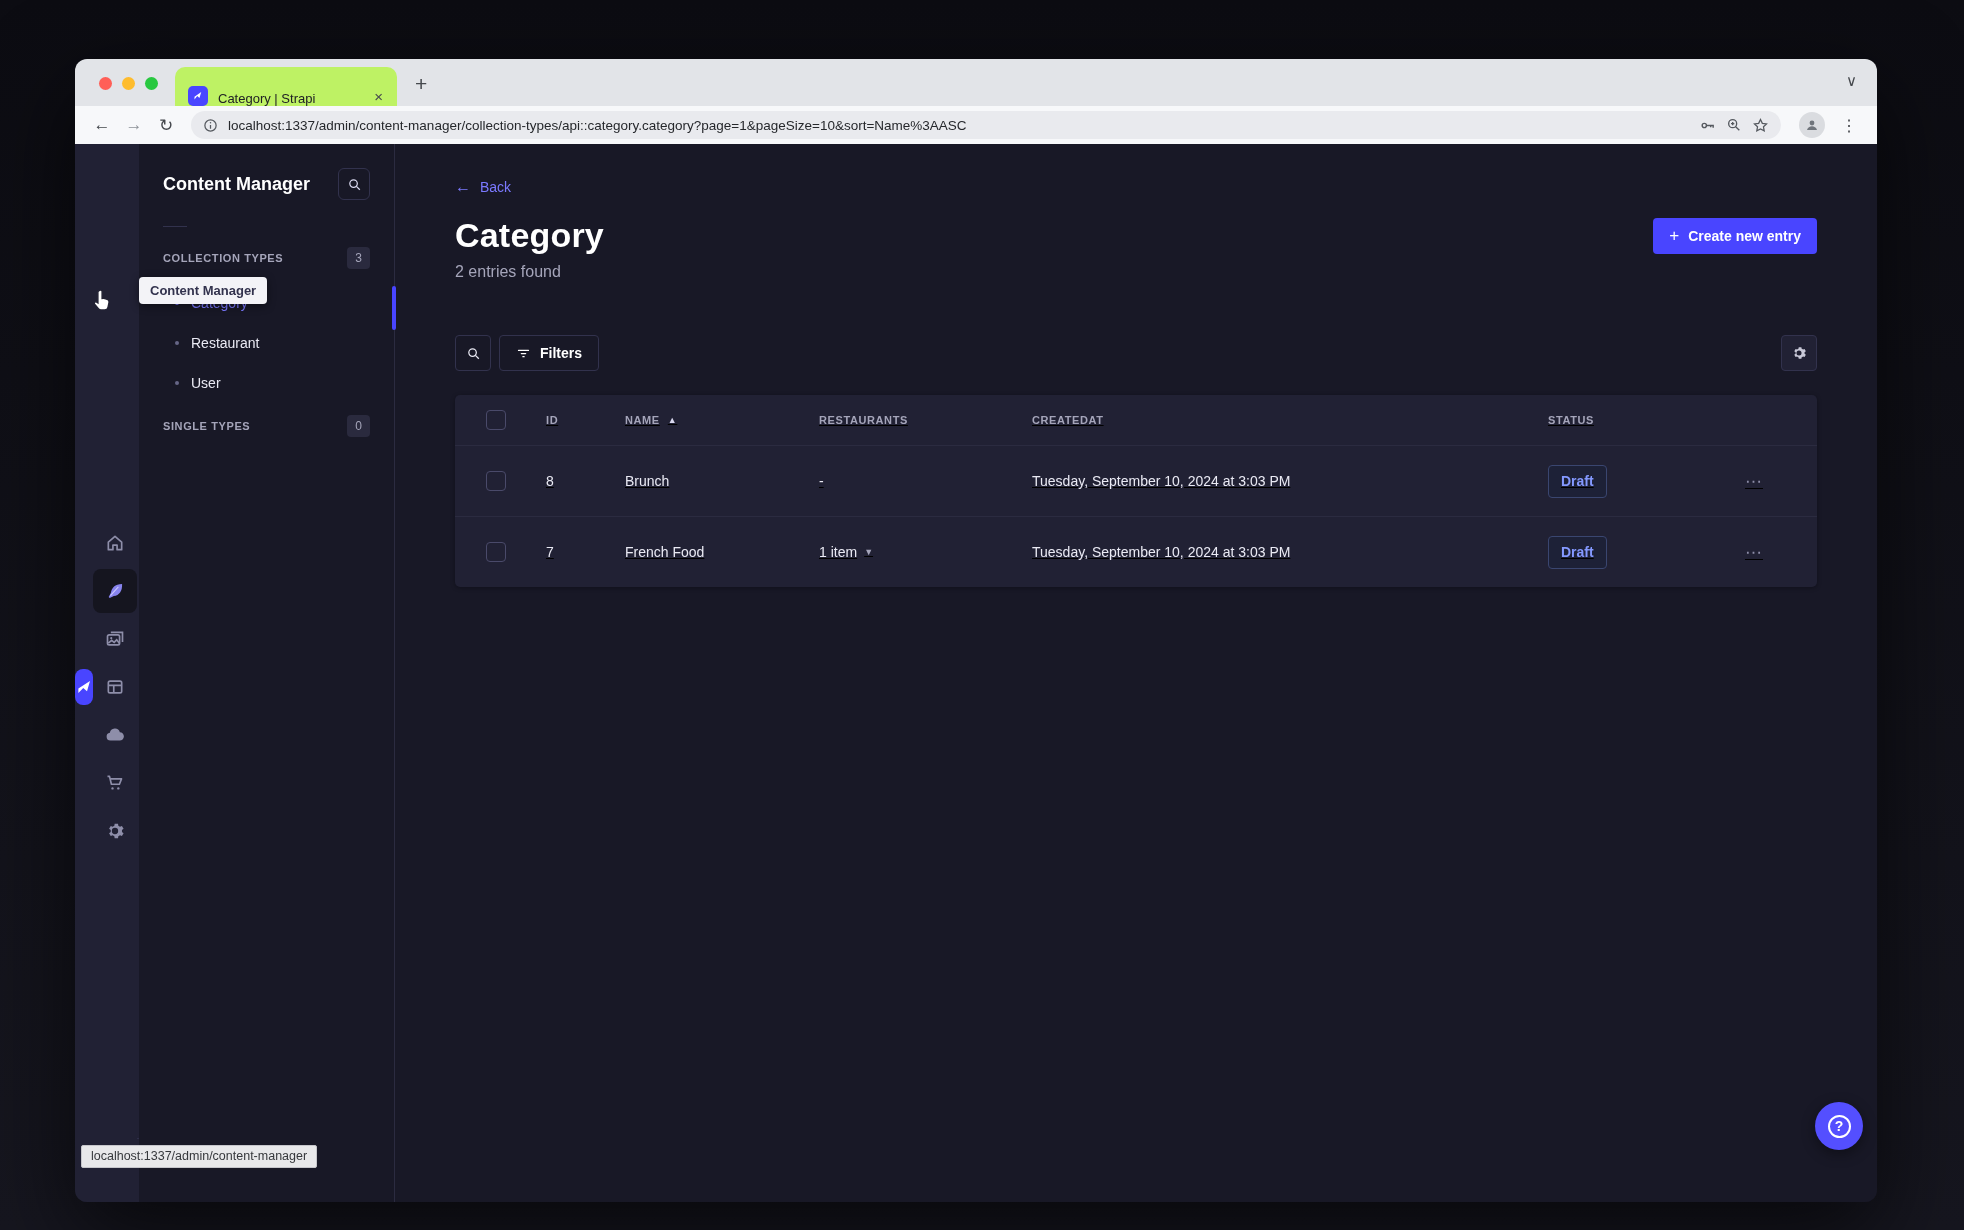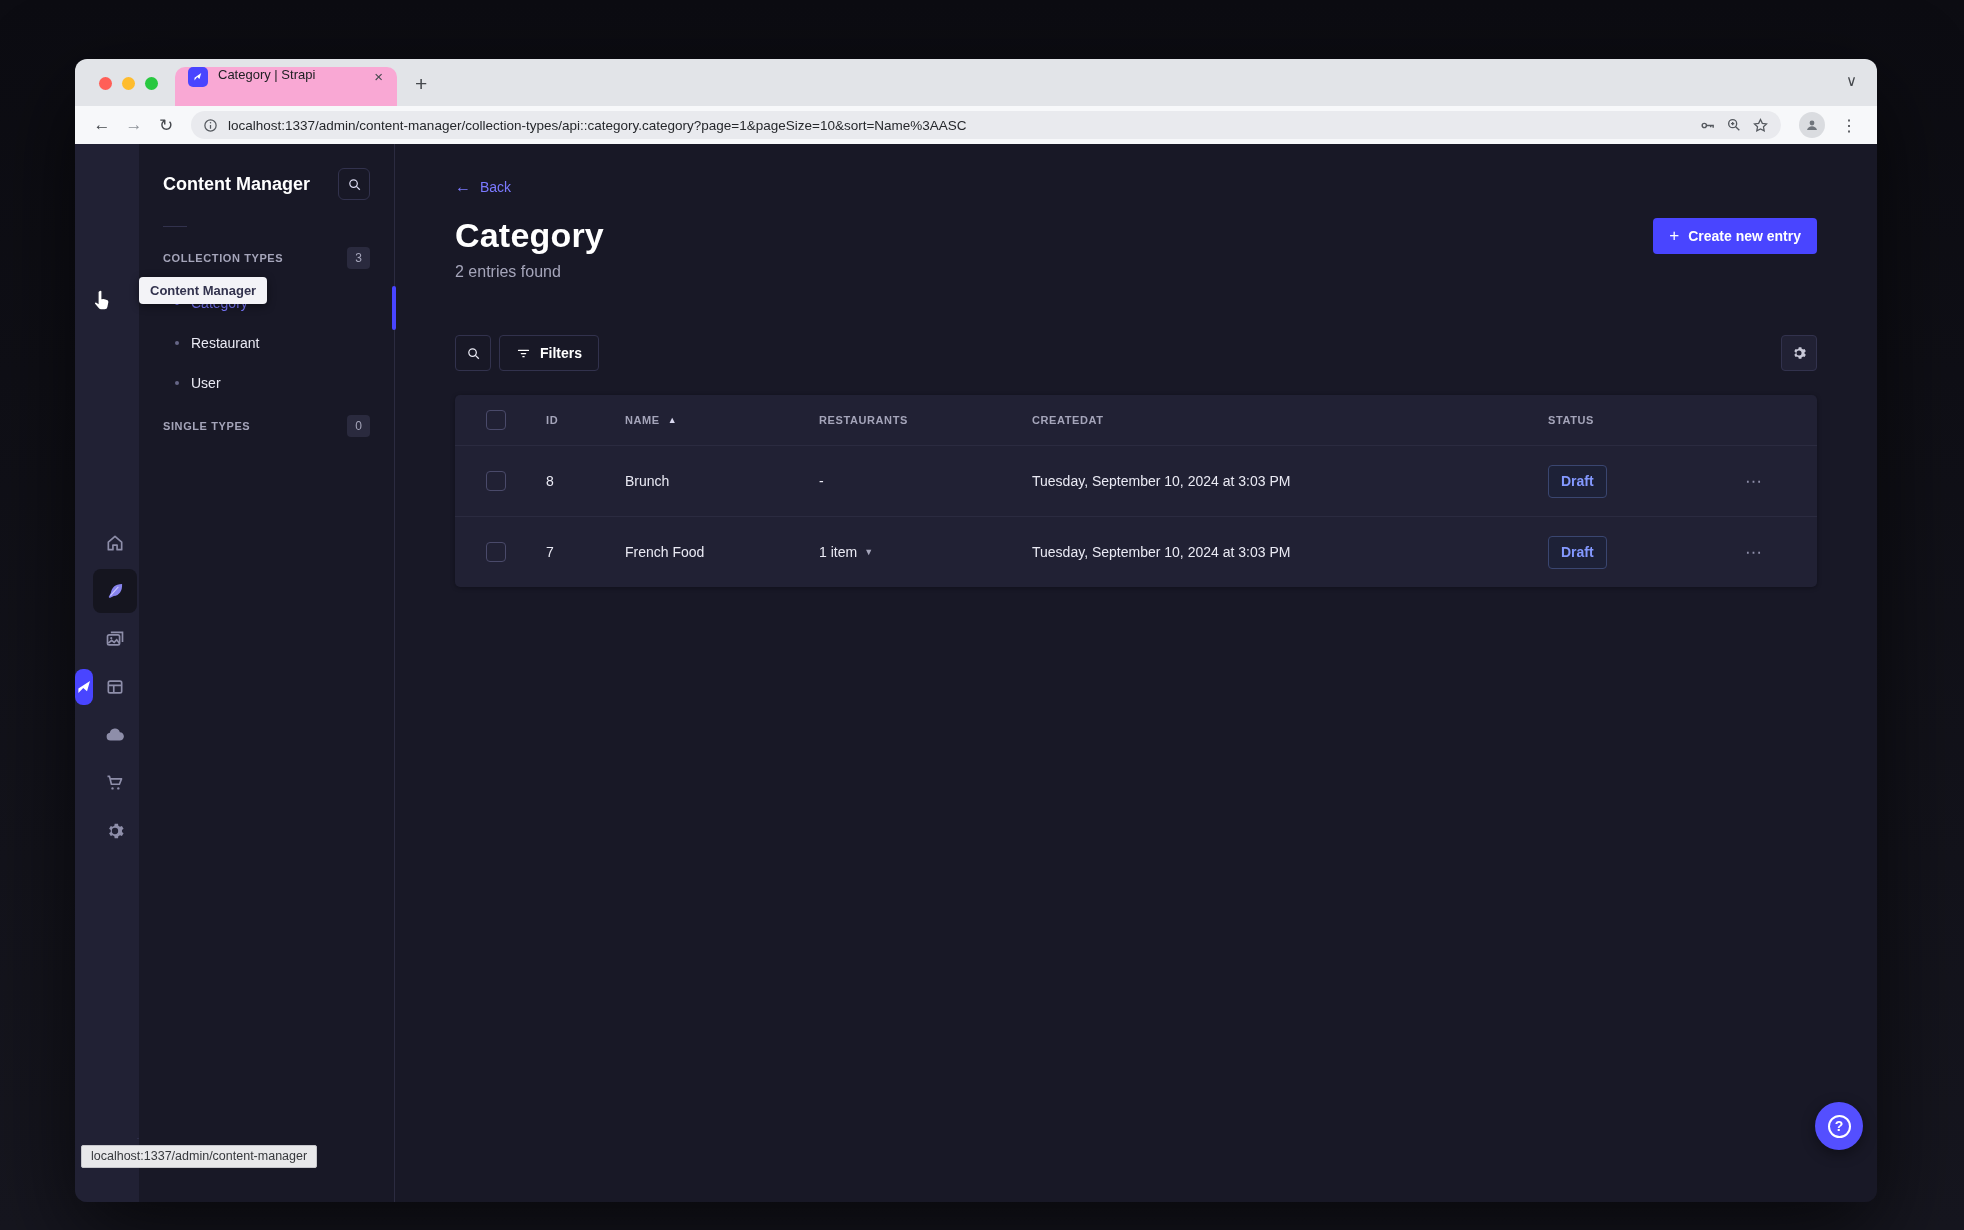--- a/index.html
+++ b/index.html
@@ -13,22 +13,22 @@
     position:absolute; left:75px; top:59px; width:1802px; height:1143px;
     border-radius:12px; overflow:hidden; display:flex; flex-direction:column;
     box-shadow:0 30px 90px rgba(0,0,0,.65);
   }
   
   .tabstrip { height:47px; background:#e2e4e8; position:relative; flex:none; }
   .traffic { position:absolute; left:24px; top:18px; display:flex; gap:10px; }
   .light { width:13px; height:13px; border-radius:50%; }
   .light.red{background:#ff5f57} .light.yellow{background:#febc2e} .light.green{background:#28c840}
   .tab {
-    position:absolute; left:100px; top:8px; width:222px; height:39px; background:#f9a8d4;
-    border-radius:10px 10px 0 0; display:flex; align-items:flex-start; padding:0 10px 0 13px; gap:10px;
+    position:absolute; left:100px; top:8px; width:222px; height:39px; background:#bef264;
+    border-radius:10px 10px 0 0; display:flex; align-items:flex-end; padding:0 10px 0 13px; gap:10px;
   }
   .favicon { width:20px; height:20px; border-radius:5px; background:#4945ff; display:flex; align-items:center; justify-content:center; flex:none; }
   .tab-title { font-size:13px; color:#202124; flex:1; white-space:nowrap; overflow:hidden; }
   .tab-close { color:#45484d; font-size:15px; line-height:1; padding:2px 4px; }
   .newtab { position:absolute; left:340px; top:14px; color:#45484d; font-size:21px; line-height:1; }
   .tabsearch { position:absolute; right:20px; top:13px; color:#45484d; font-size:15px; }
   .toolbar { height:38px; background:#f7f8fa; display:flex; align-items:center; padding:0 14px; gap:6px; flex:none; }
   .nav-ico { width:26px; text-align:center; font-size:17px; color:#44474c; }
   .nav-ico.fwd { color:#8d9298; }
   .omnibox {
@@ -80,21 +80,21 @@
   .page-sub { font-size:16px; color:#a5a5ba; margin-top:8px; }
   .create-btn { height:36px; background:#4945ff; border-radius:4px; color:#fff; font-size:14px; font-weight:bold;
     display:flex; align-items:center; gap:9px; padding:0 16px; border:none; margin-top:2px; }
   .create-btn .plus { font-size:17px; font-weight:normal; }
   .actionbar { display:flex; align-items:center; gap:8px; margin-top:54px; }
   .sq-btn { width:36px; height:36px; border:1px solid #32324d; border-radius:4px; background:transparent;
     color:#eaeaf4; display:flex; align-items:center; justify-content:center; }
   .filters-btn { height:36px; border:1px solid #32324d; border-radius:4px; background:transparent; color:#fff;
     font-size:14px; font-weight:bold; display:flex; align-items:center; gap:9px; padding:0 16px; }
   .gear-btn { margin-left:auto; background:#212134; }
-  .table { margin-top:24px; background:#212134; border-radius:5px; box-shadow:0 1px 4px rgba(4,4,8,.35); }
+  .table { margin-top:24px; background:#212134; border-radius:5px; box-shadow:0 1px 4px rgba(4,4,8,.35);text-decoration:underline; }
   .trow { display:grid; grid-template-columns:91px 79px 194px 213px 516px 197px 1fr; align-items:center; }
   .thead { height:50px; }
   .tbody-row { height:71px; border-top:1px solid #2b2b40; }
   .th { font-size:11px; font-weight:bold; letter-spacing:.6px; color:#a5a5ba; display:flex; align-items:center; gap:8px; }
   .sort-tri { font-size:9px; color:#d9d8ef; }
   .td { font-size:14px; color:#eaeaf4; display:flex; align-items:center; gap:7px; }
   .checkbox { width:20px; height:20px; border:1px solid #4a4a6a; border-radius:4px; margin-left:31px; background:transparent; }
   .caret-down { font-size:9px; color:#a5a5ba; }
   .status-chip { display:inline-flex; align-items:center; height:33px; padding:0 12px; border:1px solid #3a4670;
     border-radius:4px; background:#1d2137; color:#8499ff; font-size:14px; font-weight:bold; }

